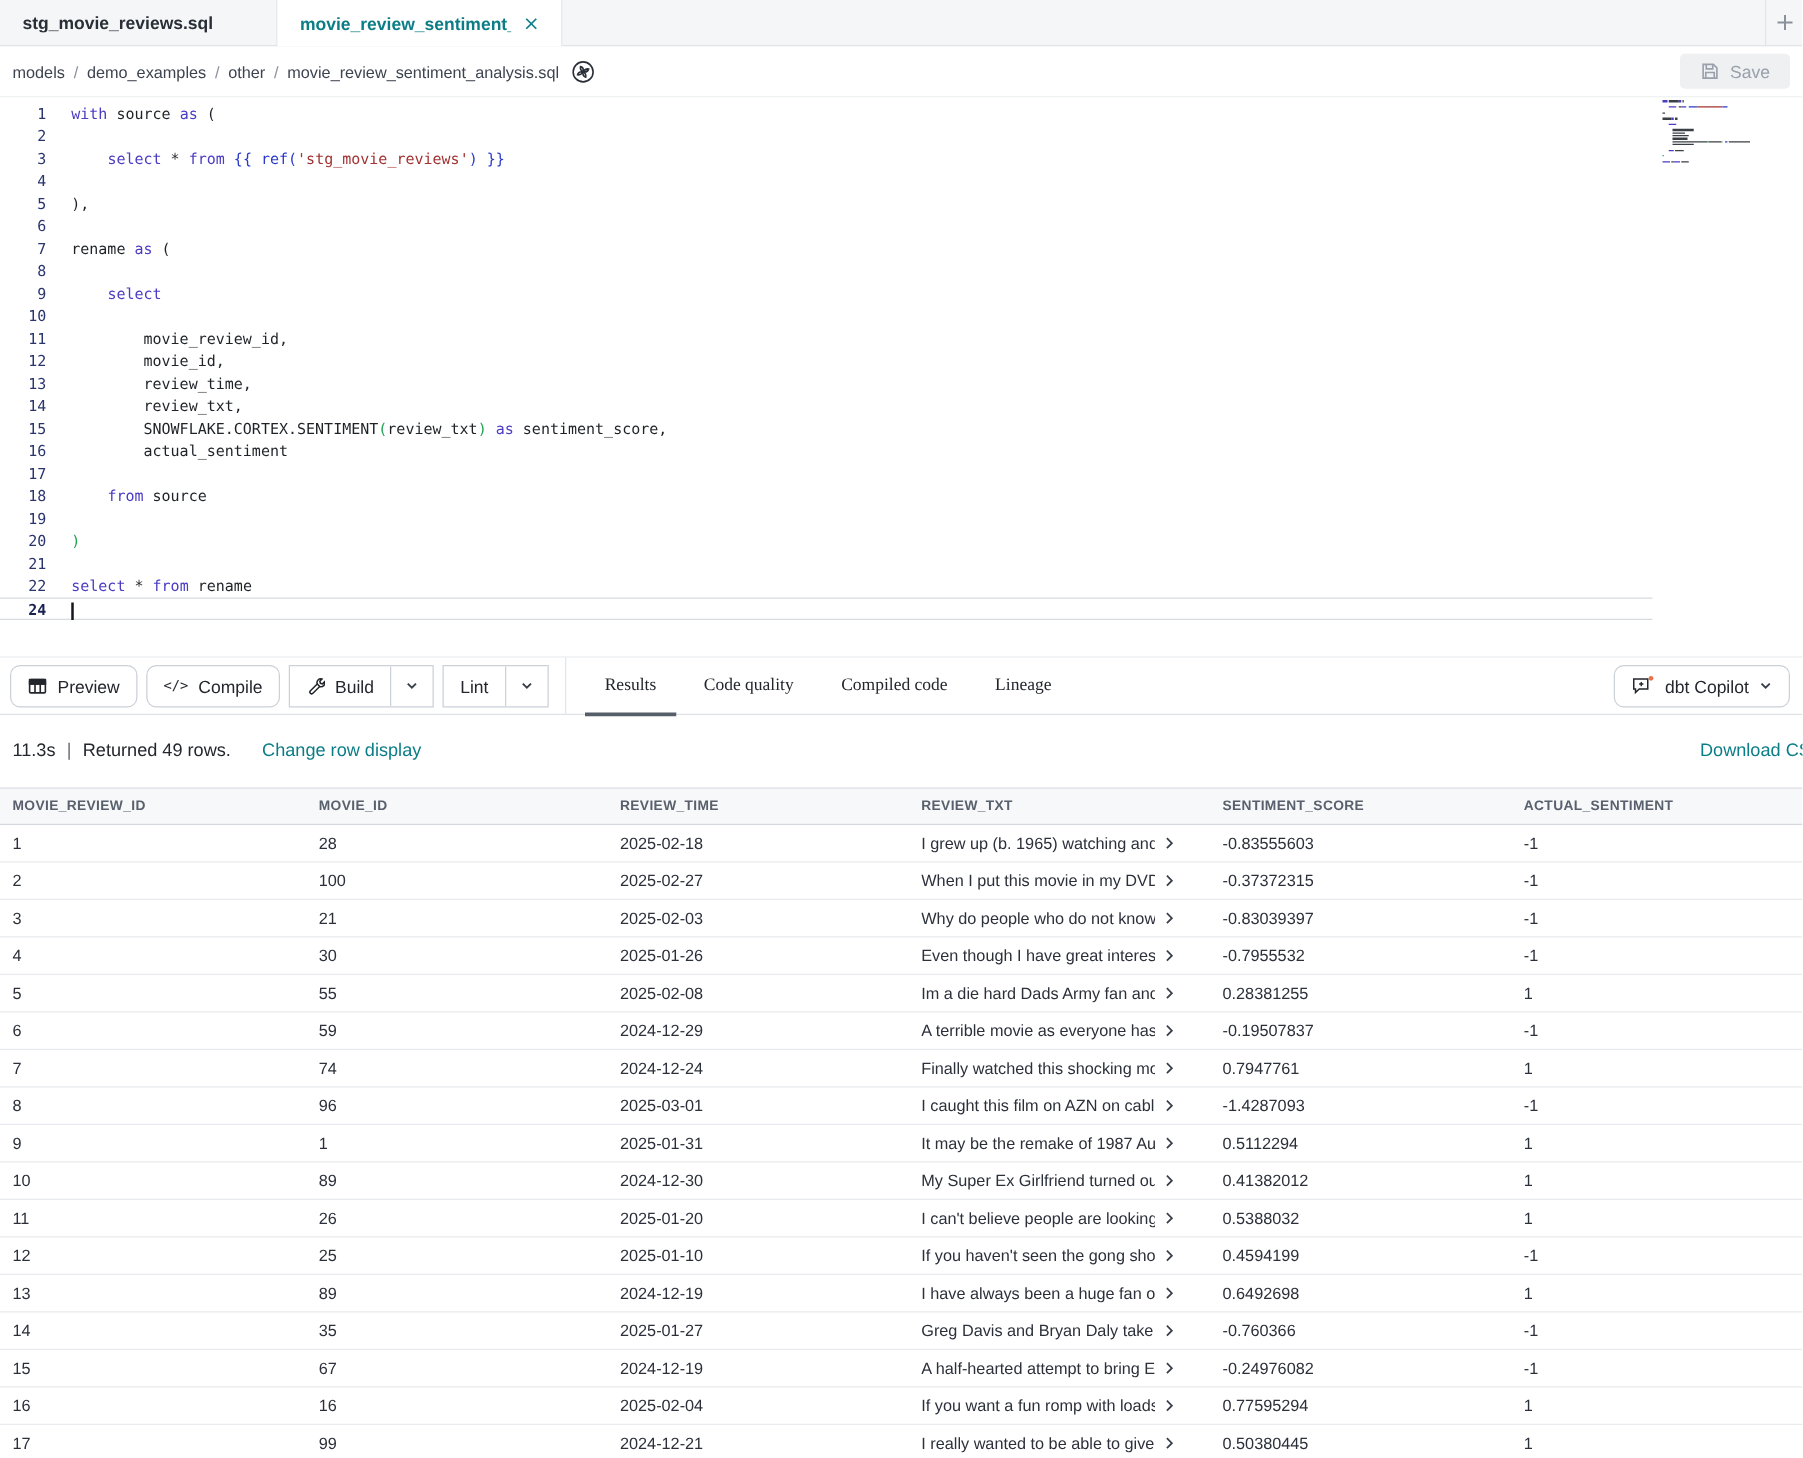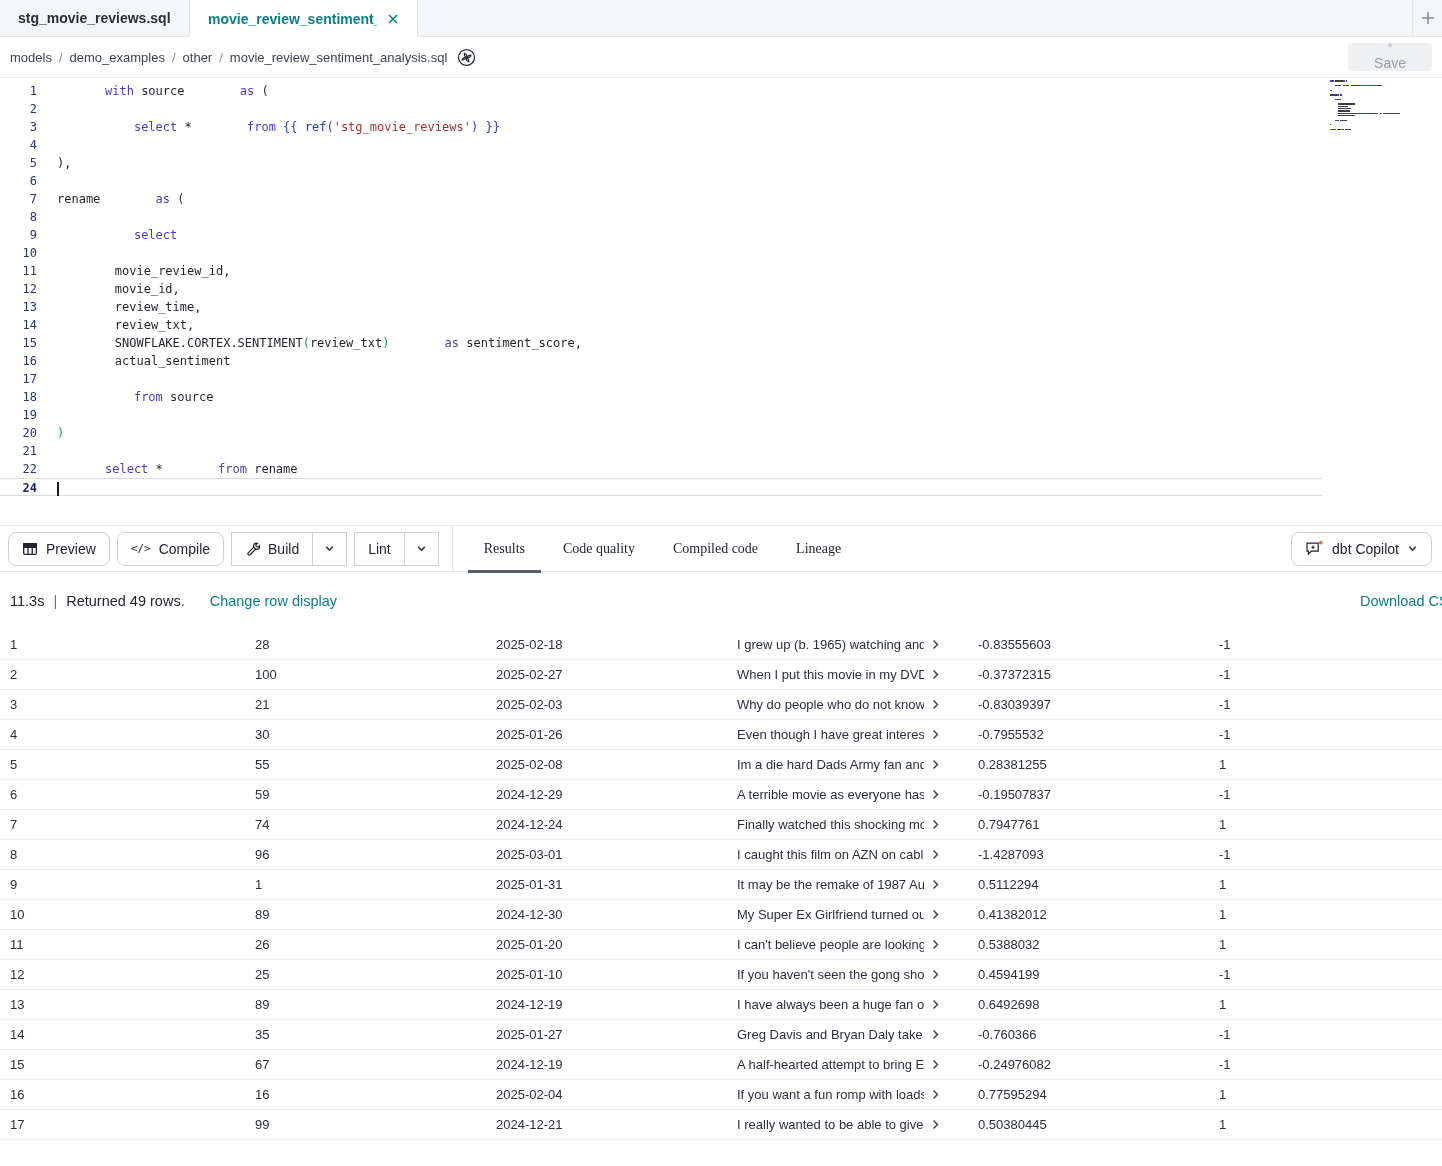--- a/index.html
+++ b/index.html
@@ -2,49 +2,49 @@
 <html><head>
 <meta charset="utf-8">
 <style>
   * { margin:0; padding:0; box-sizing:border-box; }
   html,body { width:1442px; height:1166px; overflow:hidden; background:#fff;
     font-family:"Liberation Sans", sans-serif; color:#23262d; }
 
   
   .tabbar { height:37px; background:#f4f6f7; display:flex; align-items:stretch;
     border-bottom:1px solid #e2e5e8; position:relative; }
-  .etab { width:190px; display:flex; align-items:center; padding:0 18px; font-size:14px;
+  .etab { width:222px; display:flex; align-items:center; padding:0 18px; font-size:14px;
     font-weight:700; color:#2a2e36; border-right:1px solid #e2e5e8; cursor:pointer; }
   .etab.active { width:228px; background:#fff; color:#0c7d87; margin-bottom:-1px; z-index:2; }
   .etab .tab-label { overflow:hidden; white-space:nowrap; }
   .tab-close { margin-left:10px; display:flex; align-items:center; flex:none; }
   .tab-plus { margin-left:auto; width:30px; display:flex; align-items:center; justify-content:center;
     border-left:1px solid #e2e5e8; cursor:pointer; }
 
   
   .crumbbar { height:41px; display:flex; align-items:center; padding:0 10px;
     border-bottom:1px solid #eceef0; background:#fff; }
   .breadcrumb { display:flex; align-items:center; gap:7px; font-size:13px; color:#3d4450; }
   .breadcrumb .sep { color:#8a909b; }
   .copilot-badge { margin-left:9px; display:flex; align-items:center; cursor:pointer; }
   .save-btn { margin-left:auto; height:28px; display:flex; align-items:center; gap:8px;
-    background:#eef0f2; border:none; border-radius:4px; padding:0 26px; font-size:14px;
-    color:#99a0ab; font-family:inherit; cursor:default;flex-direction:column; }
+    background:#eef0f2; border:none; border-radius:4px; padding:0 16px; font-size:14px;
+    color:#99a0ab; font-family:inherit; cursor:default; }
 
   
   .editor { position:relative; height:447px; padding-top:4px; background:#fff;
     font-family:"DejaVu Sans Mono", monospace; font-size:12px; line-height:18px; }
   .cl { display:flex; height:18px; }
   .ln { width:37px; flex:none; text-align:right; color:#2a356e; font-size:12px; user-select:none; }
   .code { margin-left:20px; white-space:pre; position:relative; }
   .cl.active { width:1322px; border-top:1px solid #d8dcdf; border-bottom:1px solid #d8dcdf; }
   .cl.active .ln { color:#1a2253; font-weight:700; }
   .cursor { display:inline-block; width:2px; height:14px; background:#15181d;
     vertical-align:text-top; margin-top:1px; }
-  .tk-k { color:#4a3cc3;margin-left:48px; }
+  .tk-k { color:#4a3cc3; }
   .tk-p { color:#1f2328; }
   .tk-s { color:#a33333; }
   .tk-r { color:#2b3bc9; }
   .tk-b { color:#1fa34f; }
 
   
   .minimap { position:absolute; top:0; right:42px; width:70px; padding-top:2px; }
   .mm-line { height:2.3px; display:flex; align-items:center; }
   .mm { height:1.4px; display:block; flex:none; }
   .mm.tk-k { background:#4a3cc3; } .mm.tk-p { background:#3a3f46; }
@@ -377,20 +377,28 @@
 
 <div class="statusbar">
   <span>11.3s</span>
   <span class="status-pipe">|</span>
   <span>Returned 49 rows.</span>
   <a class="link change-link">Change row display</a>
   <a class="link download-link">Download CSV</a>
 </div>
 
 <div>
+  <div class="grid thead">
+      <div class="hcell">MOVIE_REVIEW_ID</div>
+      <div class="hcell">MOVIE_ID</div>
+      <div class="hcell">REVIEW_TIME</div>
+      <div class="hcell">REVIEW_TXT</div>
+      <div class="hcell">SENTIMENT_SCORE</div>
+      <div class="hcell">ACTUAL_SENTIMENT</div>
+    </div>
   <div>
       <div class="grid trow">
         <div class="cell">1</div>
         <div class="cell">28</div>
         <div class="cell">2025-02-18</div>
         <div class="cell review-cell">
           <span class="rt-text">I grew up (b. 1965) watching and lovin…</span>
           <span class="chev">
             <svg width="11" height="11" viewBox="0 0 10 10" fill="none" stroke="#3a404a" stroke-width="1.3">
               <polyline points="3.2,1.4 6.8,5 3.2,8.6"></polyline>

